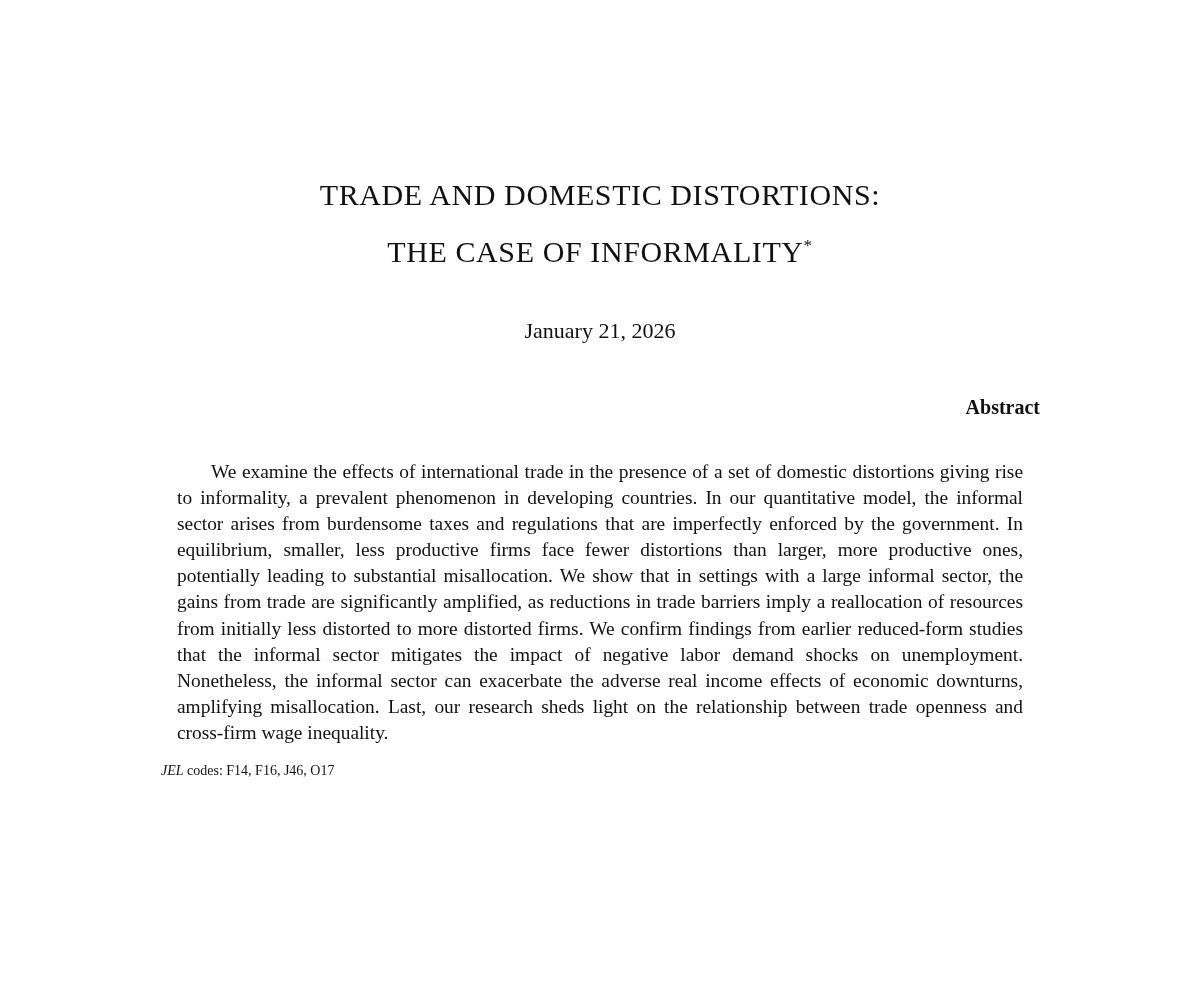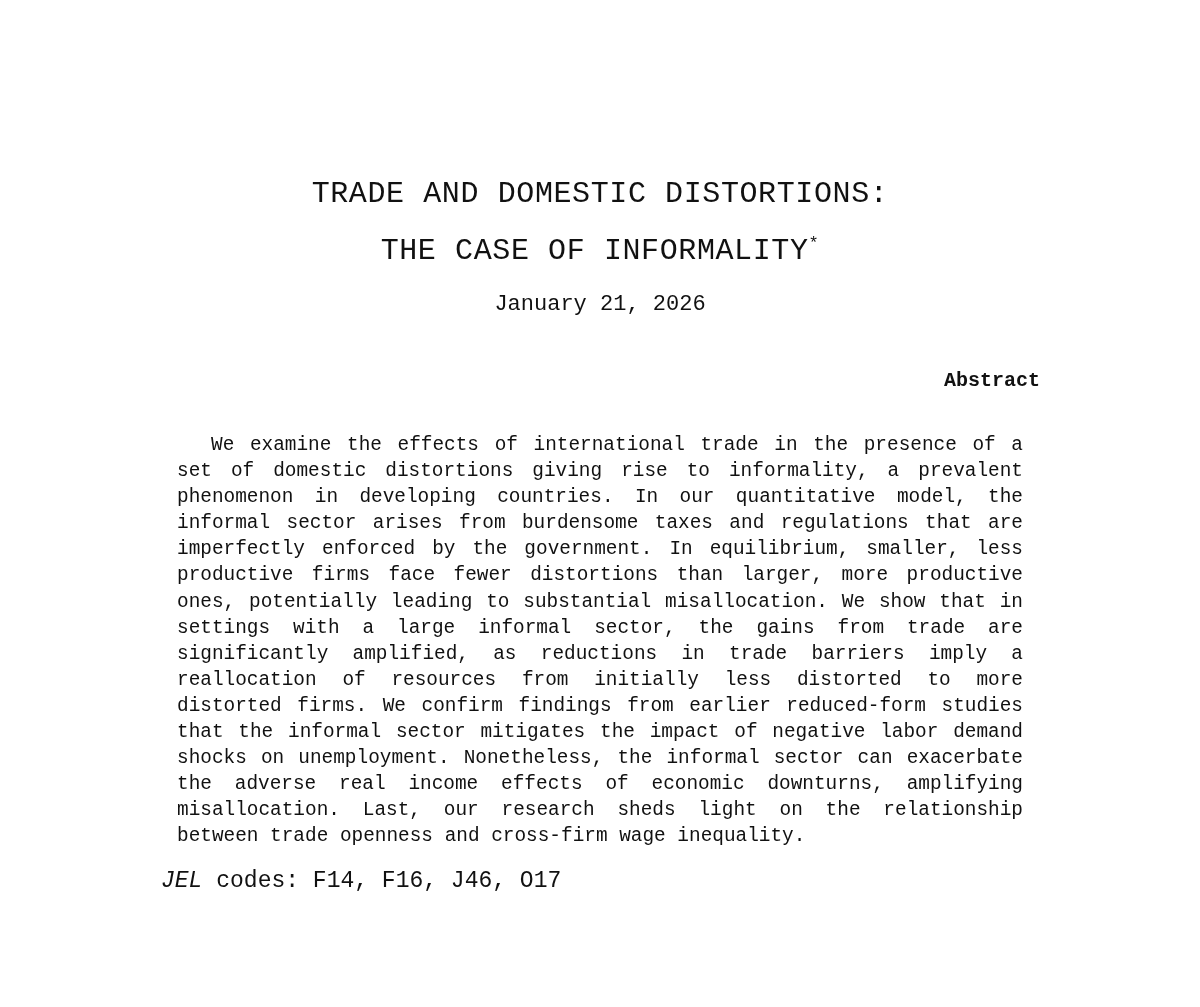--- a/index.html
+++ b/index.html
@@ -13,21 +13,20 @@
     font-family: "Liberation Serif", "DejaVu Serif", serif;
     color: #111111;
     overflow: hidden;
   }
   .page {
     position: relative;
     width: 1200px;
     height: 1007px;
     box-sizing: border-box;
     padding: 0 160px;
-    font-family: Liberation Mono, monospace;
   }
   .title-block {
     padding-top: 166px;
     text-align: center;
   }
   .title-line {
     font-size: 30px;
     letter-spacing: 0.6px;
     line-height: 1.9;
     font-weight: normal;
@@ -42,21 +41,21 @@
     text-align: center;
     margin-top: 42px;
   }
   .author {
     font-size: 22px;
     line-height: 1.63;
   }
   .date {
     text-align: center;
     font-size: 22px;
-    margin-top: 12px;
+    margin-top: 38px;
   }
   .abstract-heading {
     text-align: right;
     font-size: 20px;
     font-weight: bold;
     margin-top: 52px;
   }
   .abstract-body {
     margin-top: 40px;
     font-size: 19.4px;
@@ -64,21 +63,21 @@
     text-align: justify;
     text-justify: inter-word;
     padding: 0 1px;
   }
   .abstract-body p {
     margin: 16px;
     text-indent: 34px;
   }
   .jel {
     margin-top: 0px;
-    font-size: 23px;
+    font-size: 14px;
     line-height: 1.345;
     text-align: left;
   }
   .jel .jel-label {
     font-style: italic;
   }
 </style>
 </head>
 <body>
 

